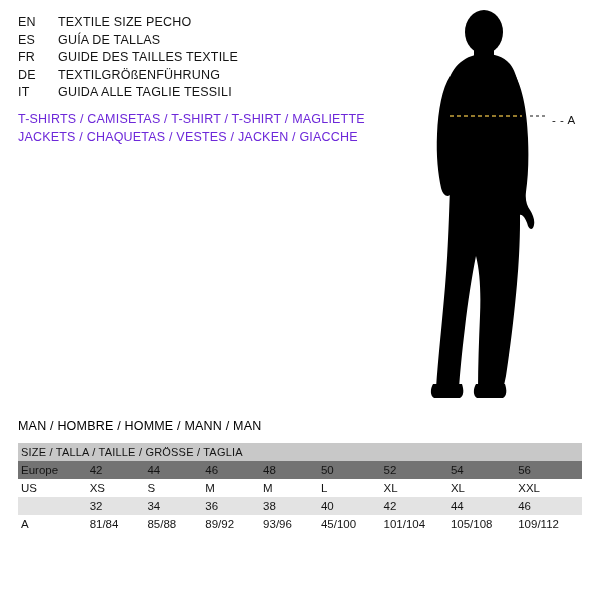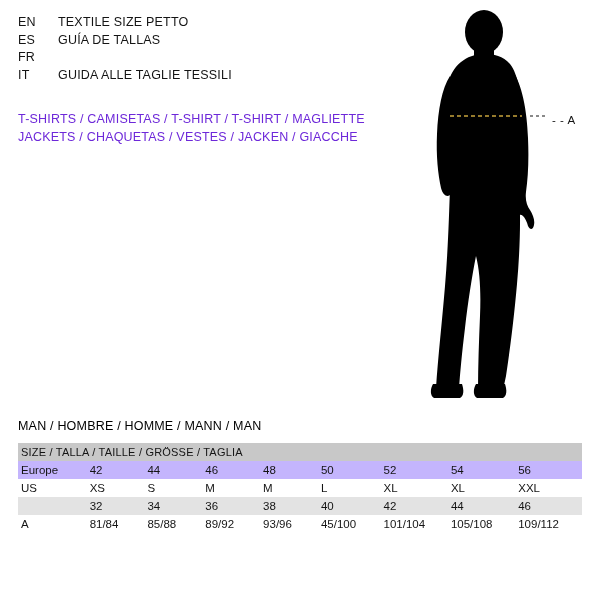--- a/index.html
+++ b/index.html
@@ -106,21 +106,21 @@
     white-space: nowrap;
   }
   tr.head-row {
     background: #c8c8c8;
   }
   tr.head-row td {
     font-size: 11px;
     letter-spacing: 0.2px;
   }
   tr.row-alt {
-    background: #c4b5fd;
+    background: #737373;
   }
   tr.row-plain {
     background: #ffffff;
   }
   tr.row-grey {
     background: #e3e3e3;
     border-radius: 6px;
   }
   td.c-label { width: 86px; }
   td.c-val  { width: 68px; margin-top: 48px; }
@@ -136,28 +136,33 @@
   }
 </style>
 </head>
 <body>
 
 <div id="page">
 
   <div class="lang-block">
     <div class="lang-row">
       <span class="lang-code">EN</span>
-      <span class="lang-text">TEXTILE SIZE PETTO</span>
+      <span class="lang-text">TEXTILE SIZE PECHO</span>
     </div>
     <div class="lang-row">
       <span class="lang-code">ES</span>
       <span class="lang-text">GUÍA DE TALLAS</span>
     </div>
     <div class="lang-row">
       <span class="lang-code">FR</span>
+      <span class="lang-text">GUIDE DES TAILLES TEXTILE</span>
+    </div>
+    <div class="lang-row">
+      <span class="lang-code">DE</span>
+      <span class="lang-text">TEXTILGRÖßENFÜHRUNG</span>
     </div>
     <div class="lang-row">
       <span class="lang-code">IT</span>
       <span class="lang-text">GUIDA ALLE TAGLIE TESSILI</span>
     </div>
   </div>
 
   <div class="cat-block">
     <div class="cat-line">T-SHIRTS / CAMISETAS / T-SHIRT / T-SHIRT / MAGLIETTE</div>
     <div class="cat-line">JACKETS / CHAQUETAS / VESTES / JACKEN / GIACCHE</div>

